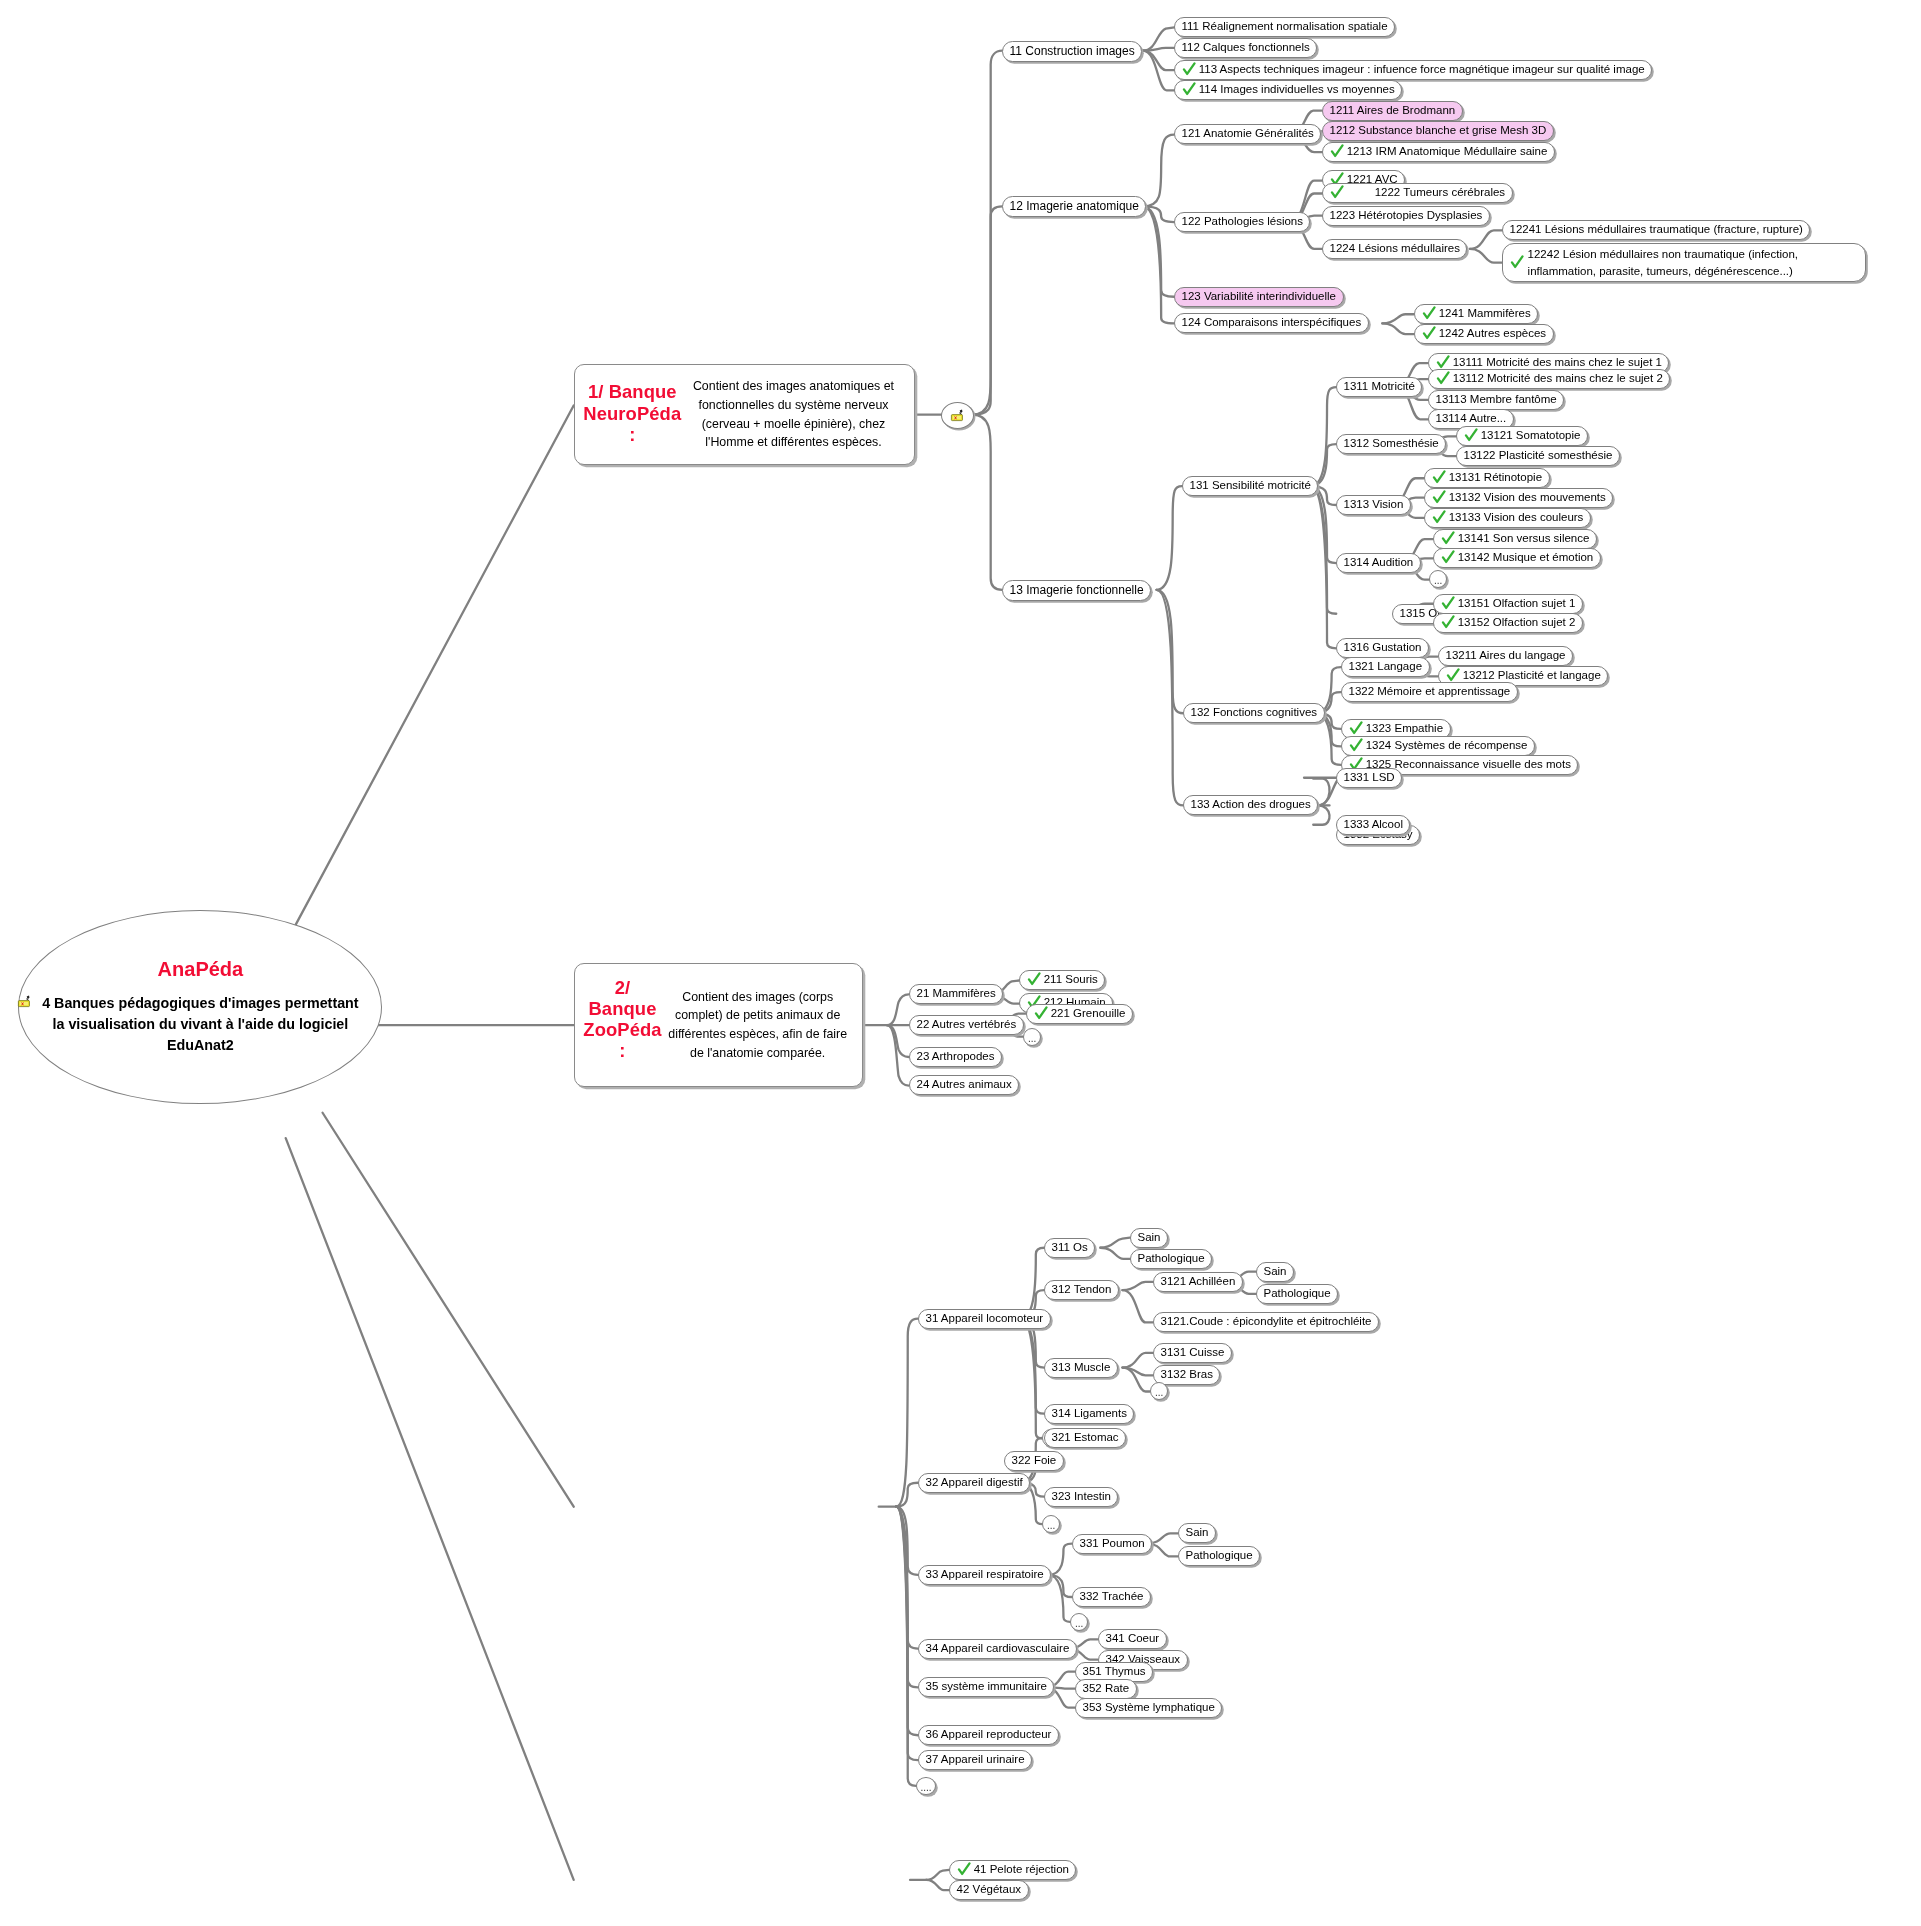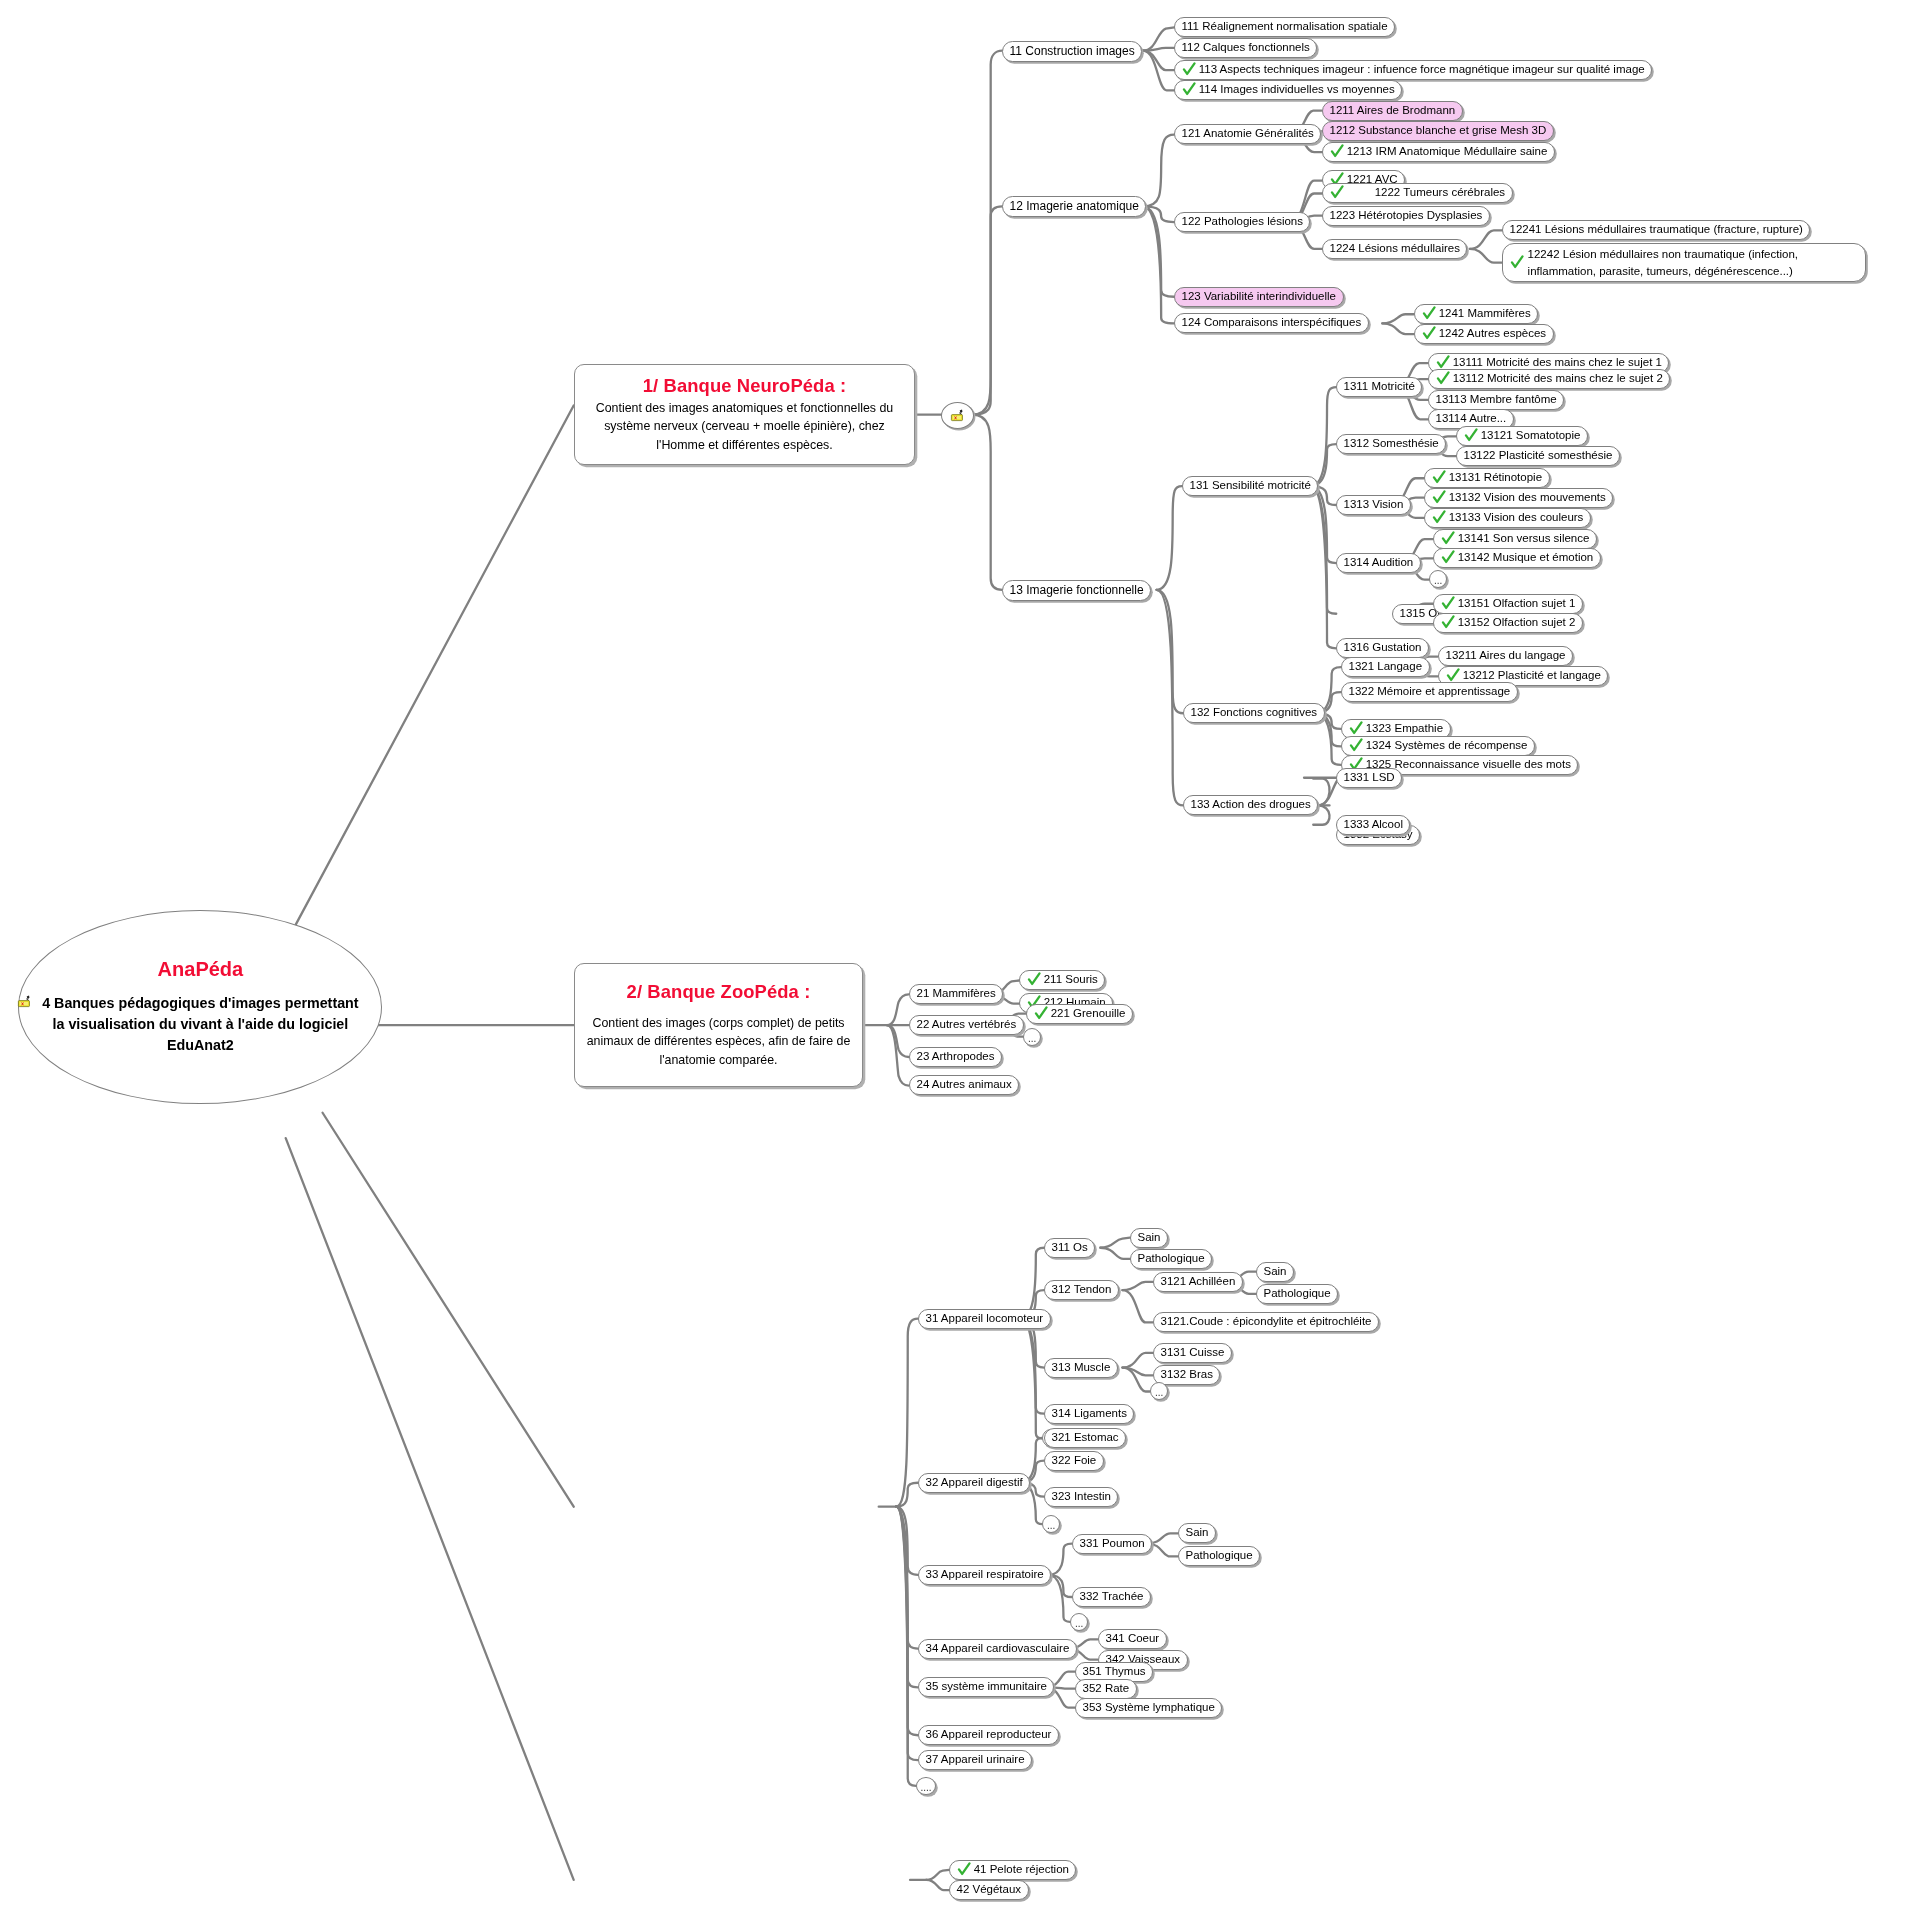--- a/index.html
+++ b/index.html
@@ -55,21 +55,21 @@
     white-space: normal;
     align-items: center;
     line-height: 1.45;
     padding: 2.8px 7.4px;
   }
   
   .bank {
     border-radius: 10px;
     border: 1.4px solid #8a8a8a;
     box-shadow: 2.3px 2.3px 0 0 #b0b0b0;
-    flex-direction: column;
+    flex-direction: row;
     justify-content: center;
     align-items: center;
     white-space: normal;
     padding: 4.6px 8.3px;
     text-align: center;
   }
   .bank .bank-title {
     color: #f20d35;
     font-weight: bold;
     font-size: 18.4px;
@@ -721,21 +721,21 @@
   <div class="node lvl4 ell" style="left:1042px; top:1429px; width:18.4px; height:18.4px;">
     <span class="lbl">...</span>
   </div>
 
   <div class="node lvl3" style="left:918px; top:1473px;">
     <span class="lbl">32 Appareil digestif</span>
   </div>
   <div class="node lvl4" style="left:1044px; top:1428px;">
     <span class="lbl">321 Estomac</span>
   </div>
-  <div class="node lvl4" style="left:1044px; top:1451px;justify-content:flex-end;">
+  <div class="node lvl4" style="left:1004px; top:1451px;justify-content:flex-end;">
     <span class="lbl">322 Foie</span>
   </div>
   <div class="node lvl4" style="left:1044px; top:1487px;">
     <span class="lbl">323 Intestin</span>
   </div>
   <div class="node lvl4 ell" style="left:1042px; top:1515px; width:18.4px; height:18.4px;">
     <span class="lbl">...</span>
   </div>
 
   <div class="node lvl3" style="left:918px; top:1565px;">

